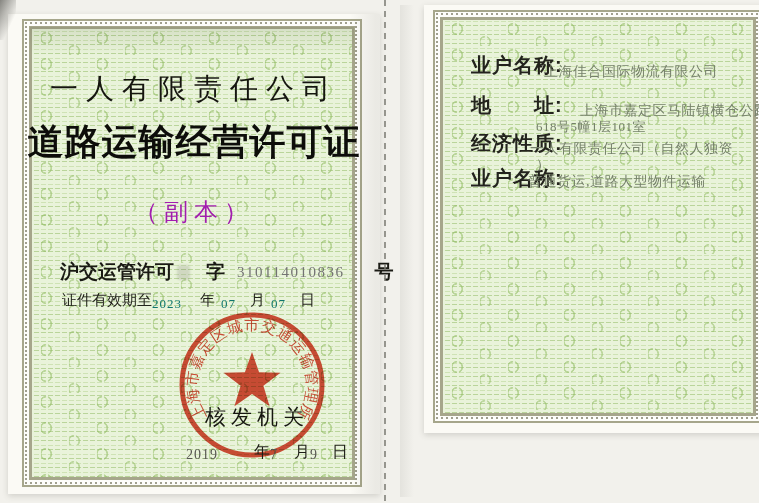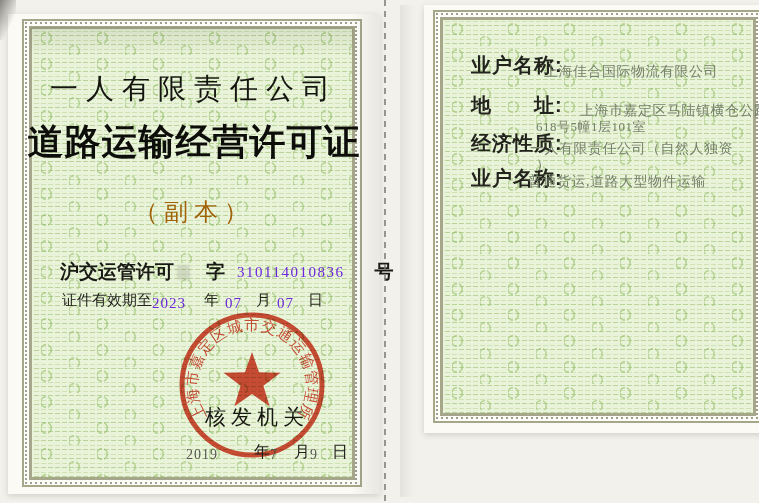--- a/index.html
+++ b/index.html
@@ -52,45 +52,45 @@
     position:absolute;left:0;right:0;top:56px;text-align:center;
     font-size:28px;letter-spacing:8px;color:#15150f;z-index:3;
   }
   .main-title{
     position:absolute;left:0;right:0;top:104px;text-align:center;
     font-family:"Liberation Sans","DejaVu Sans",sans-serif;font-weight:700;
     font-size:36px;letter-spacing:1px;color:#0d0d0a;z-index:3;
   }
   .subtitle{
     position:absolute;left:0;right:0;top:182px;text-align:center;
-    font-size:24px;letter-spacing:6px;color:#a16207;z-index:3;
+    font-size:24px;letter-spacing:6px;color:#a21caf;z-index:3;
   }
   .license-line{
     position:absolute;left:52px;top:245px;z-index:3;color:#1a1a14;
     font-family:"Liberation Sans","DejaVu Sans",sans-serif;
     font-weight:700;font-size:19px;white-space:nowrap;
   }
   .license-line .smudge{
     display:inline-block;width:13px;height:15px;margin-left:3px;
     background:rgba(95,95,82,.18);border-radius:3px;filter:blur(1px);
     vertical-align:-2px;
   }
   .license-line .char{margin-left:16px;}
   .license-line .num{
     margin-left:12px;font-family:"Liberation Serif","DejaVu Serif",serif;
-    font-weight:400;font-size:15px;letter-spacing:1.5px;color:#6d28d9;
+    font-weight:400;font-size:15px;letter-spacing:1.5px;color:#737373;
     vertical-align:1px;
   }
   .license-line .suffix{margin-left:30px;}
   .validity-line{
     position:absolute;left:54px;top:277px;z-index:3;color:#23231c;
     font-size:15px;white-space:nowrap;
   }
   .validity-line .digit{
-    font-size:15px;color:#6d28d9;letter-spacing:1px;
+    font-size:13px;color:#0f766e;letter-spacing:1px;
     position:relative;top:3px;
   }
   .validity-line .unit{margin-left:14px;margin-right:6px;}
   .stamp{
     position:absolute;left:169px;top:296px;width:150px;height:150px;
     z-index:2;opacity:.92;mix-blend-mode:multiply;
   }
   .issuer-label{
     position:absolute;left:197px;top:389px;z-index:3;
     font-family:"Liberation Sans","DejaVu Sans",sans-serif;

